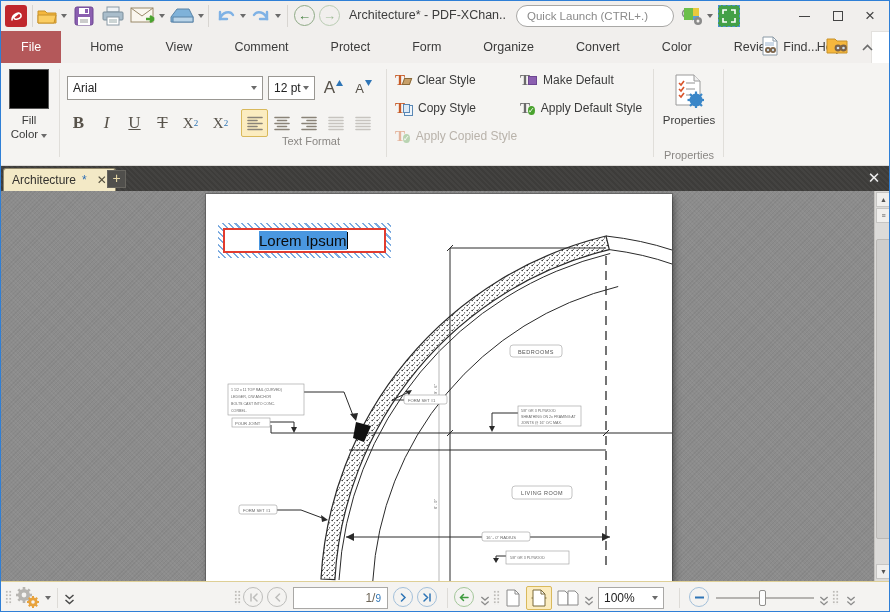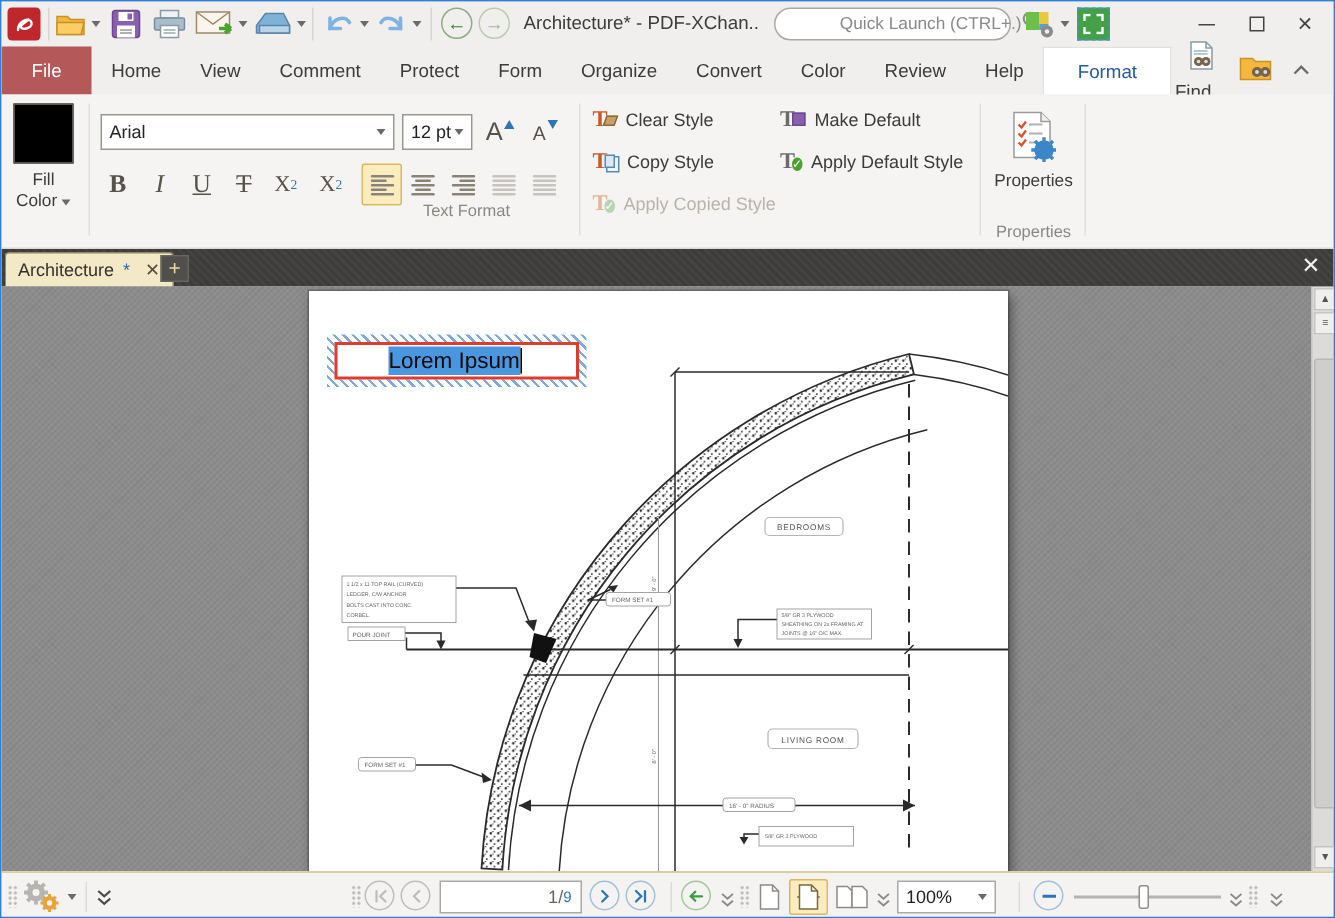--- a/index.html
+++ b/index.html
@@ -6,31 +6,31 @@
   html,body { width:890px; height:612px; font-family:"Liberation Sans", sans-serif; }
   .window { position:relative; width:890px; height:612px; background:#f1efed; border:1px solid #2f7fd6; overflow:hidden; }
 
   
   .titlebar { position:absolute; left:0; top:0; width:100%; height:30px; background:#f1efed; }
   .tb-item { position:absolute; display:flex; align-items:center; justify-content:center; }
   .sepv { position:absolute; top:4px; width:1px; height:22px; background:#d8d5d1; }
   .drop { width:0; height:0; border-left:3.5px solid transparent; border-right:3.5px solid transparent; border-top:4px solid #6b6b6b; }
   .title-text { position:absolute; left:348px; top:7px; font-size:12.5px; color:#3c3c3c; white-space:nowrap; }
   .qlaunch { position:absolute; left:515px; top:4px; width:158px; height:22px; border:1px solid #a9a8a6; border-radius:11px; background:#fff; display:flex; align-items:center; padding:0 6px 0 10px; }
-  .qlaunch input { flex:1; border:none; outline:none; font-size:11.5px; color:#555; background:transparent; font-family:"Liberation Sans",sans-serif;text-align:right; }
+  .qlaunch input { flex:1; border:none; outline:none; font-size:11.5px; color:#555; background:transparent; font-family:"Liberation Sans",sans-serif; }
   .qlaunch input::placeholder { color:#8a8a8a; }
   .winctl { position:absolute; top:0; width:34px; height:30px; display:flex; align-items:center; justify-content:center; color:#444; }
 
   
-  .tabrow { position:absolute; left:0; top:30px; width:100%; height:32px; background:#f1efed; display:flex; align-items:stretch; }
+  .tabrow { position:absolute; left:0; top:30px; width:100%; height:32px; background:#f1efed; display:flex; align-items:stretch;gap:16px; }
   .rtab { display:flex; align-items:center; padding:0 13px; font-size:12.5px; color:#3b3b3b; cursor:default; }
   .rtab.file { background:#b4585a; color:#fff; padding:0 20px; }
   .rtab.active { background:#fff; color:#1f5da0; border:1px solid #e3e1de; border-bottom:none; }
   .tabrow-right { position:absolute; right:0; top:0; height:32px; display:flex; align-items:center; gap:4px; padding-right:8px; }
-  .findbtn { display:flex; align-items:center; gap:4px; font-size:12.5px; color:#3b3b3b; padding:2px 4px;flex-direction:column; }
+  .findbtn { display:flex; align-items:center; gap:4px; font-size:12.5px; color:#3b3b3b; padding:2px 4px; }
 
   
   .ribbon { position:absolute; left:0; top:62px; width:100%; height:103px; background:#f5f4f2; border-bottom:1px solid #dcdad7; }
   .rsep { position:absolute; top:6px; width:1px; height:88px; background:#e0deda; }
   .grouplabel { position:absolute; font-size:11px; color:#8a8784; text-align:center; }
   .swatch { position:absolute; left:8px; top:6px; width:40px; height:40px; background:#000; border:1px solid #555; }
   .filllabel { position:absolute; left:0; top:50px; width:56px; text-align:center; font-size:11.5px; color:#3b3b3b; line-height:14px; }
   .combo { position:absolute; height:24px; background:#fff; border:1px solid #999792; display:flex; align-items:center; padding:0 5px; font-size:12px; color:#222; }
   .combo .drop { margin-left:auto; }
   .rbtn { position:absolute; width:27px; height:28px; display:flex; align-items:center; justify-content:center; border:1px solid transparent; border-radius:2px; color:#57524a; }

